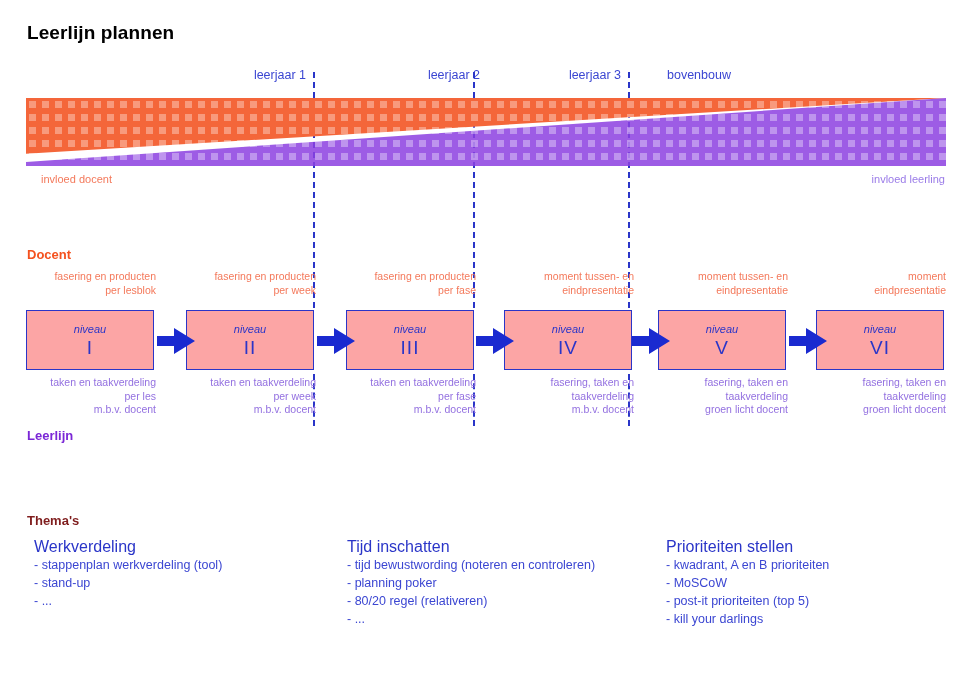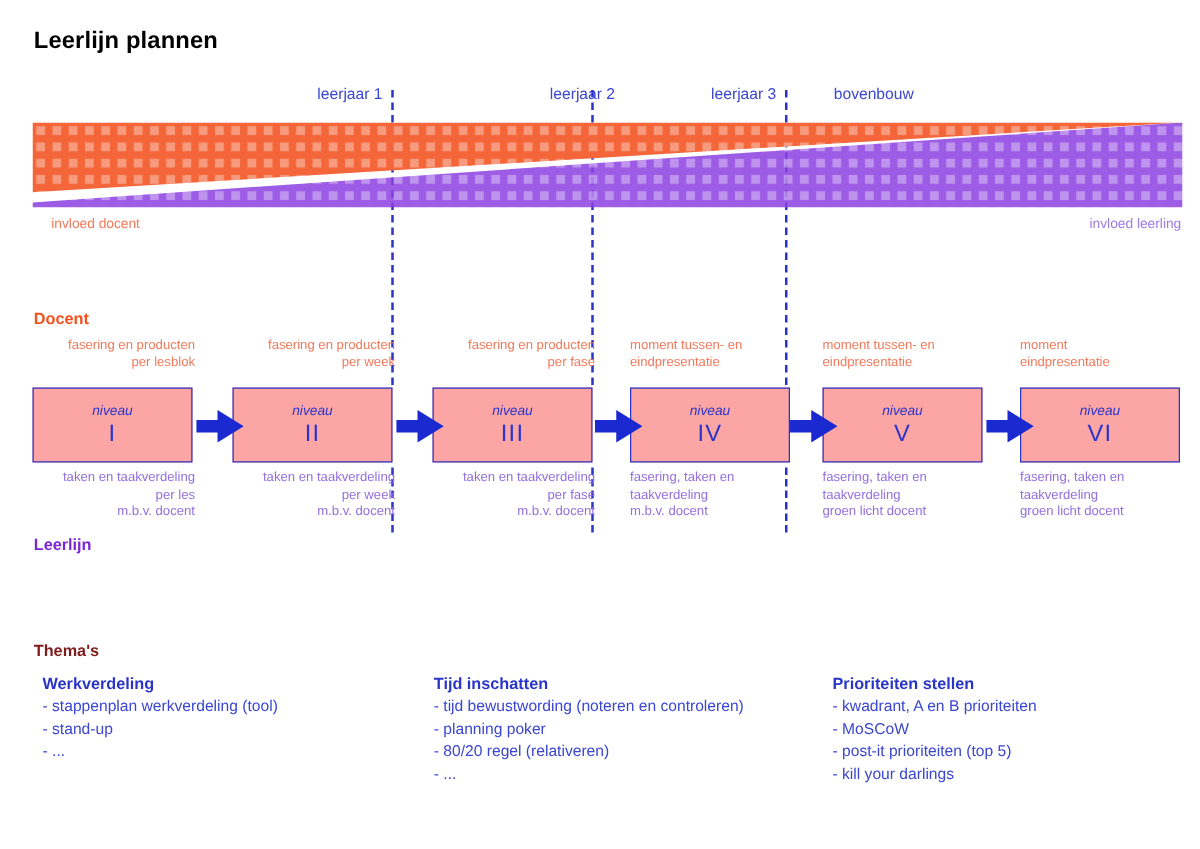--- a/index.html
+++ b/index.html
@@ -70,47 +70,47 @@
     font-size:11px;font-style:italic;color:#2a35c8;line-height:15px;
   }
   .step .box .roman{
     font-size:19px;color:#2a35c8;line-height:22px;letter-spacing:1px;
   }
   .step .bot-text{
     position:absolute;left:0;top:106px;width:130px;
     font-size:10.5px;line-height:13.5px;color:#9370e0;
   }
   .align-right .top-text,.align-right .bot-text{text-align:right;}
-  .align-center .top-text,.align-center .bot-text{text-align:left;}
+  .align-center .top-text,.align-center .bot-text{text-align:right;}
 
   
   .arrow{position:absolute;top:328px;width:38px;height:26px;}
   .arrow svg{display:block;}
 
   
   .theme-col{position:absolute;top:538px;}
   .theme-col .theme-title{
-    font-size:13px;font-weight:bold;color:#2a35c8;line-height:18px;
+    font-size:16px;font-weight:normal;color:#2a35c8;line-height:18px;
     white-space:nowrap;
   }
   .theme-col ul{list-style:none;margin:0;padding:0;}
   .theme-col li{
     font-size:12.5px;color:#3b46d2;line-height:18px;white-space:nowrap;
   }
 </style>
 </head>
 <body>
 
 <div class="stage">
 
   <div id="page-title">Leerlijn plannen</div>
 
   <div id="phase-labels">
       <div class="phase-label right" style="left: 306px;">leerjaar 1</div>
-      <div class="phase-label right" style="left: 492px;">leerjaar 2</div>
+      <div class="phase-label right" style="left: 480px;">leerjaar 2</div>
       <div class="phase-label right" style="left: 621px;">leerjaar 3</div>
       <div class="phase-label" style="left: 667px;">bovenbouw</div>
     </div>
 
   <div id="dividers">
       <div class="divider div-top" style="left: 313px;"></div>
       <div class="divider div-bot" style="left: 313px;"></div>
       <div class="divider div-top" style="left: 473px;"></div>
       <div class="divider div-bot" style="left: 473px;"></div>
       <div class="divider div-top" style="left: 628px;"></div>

